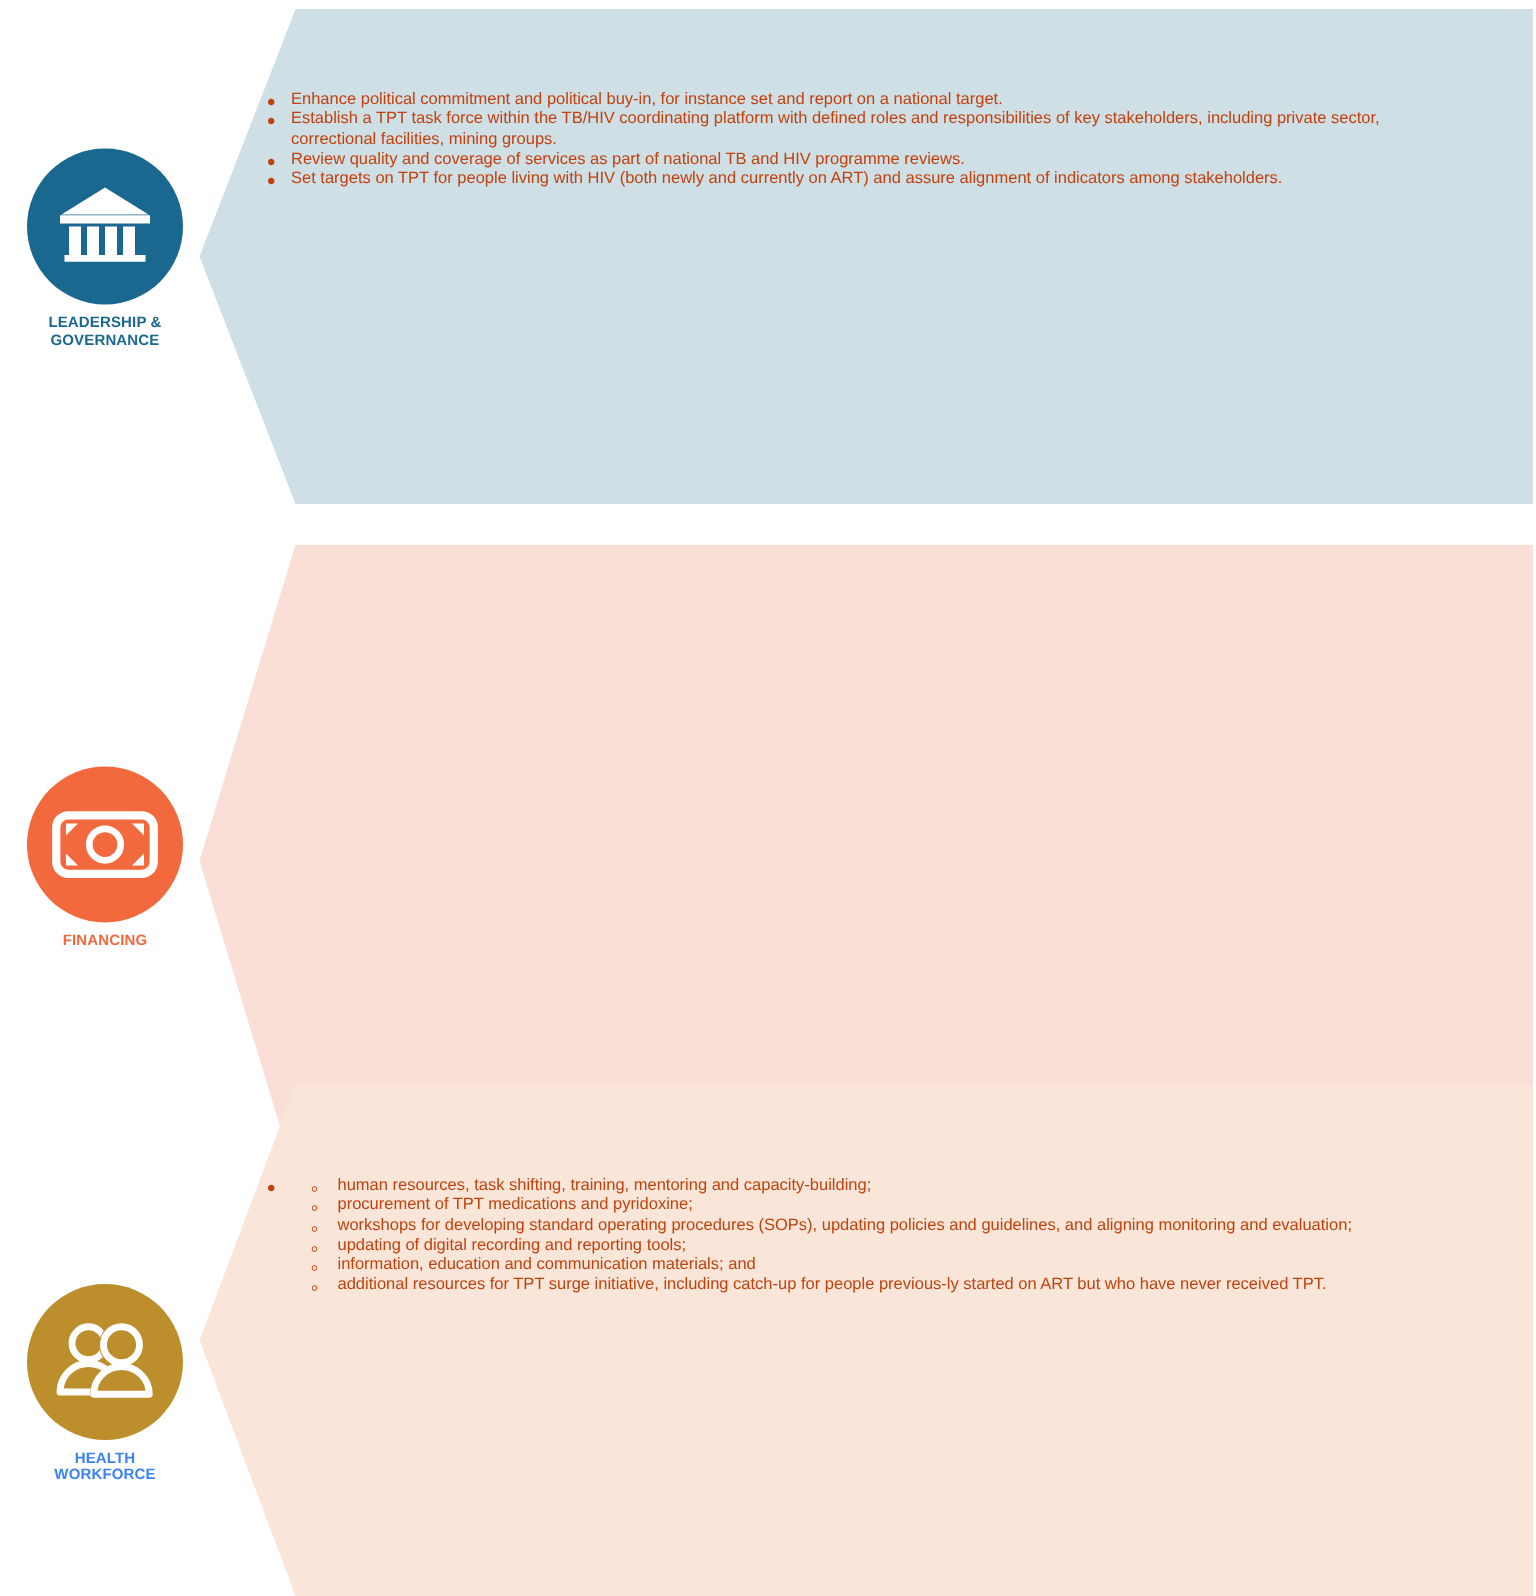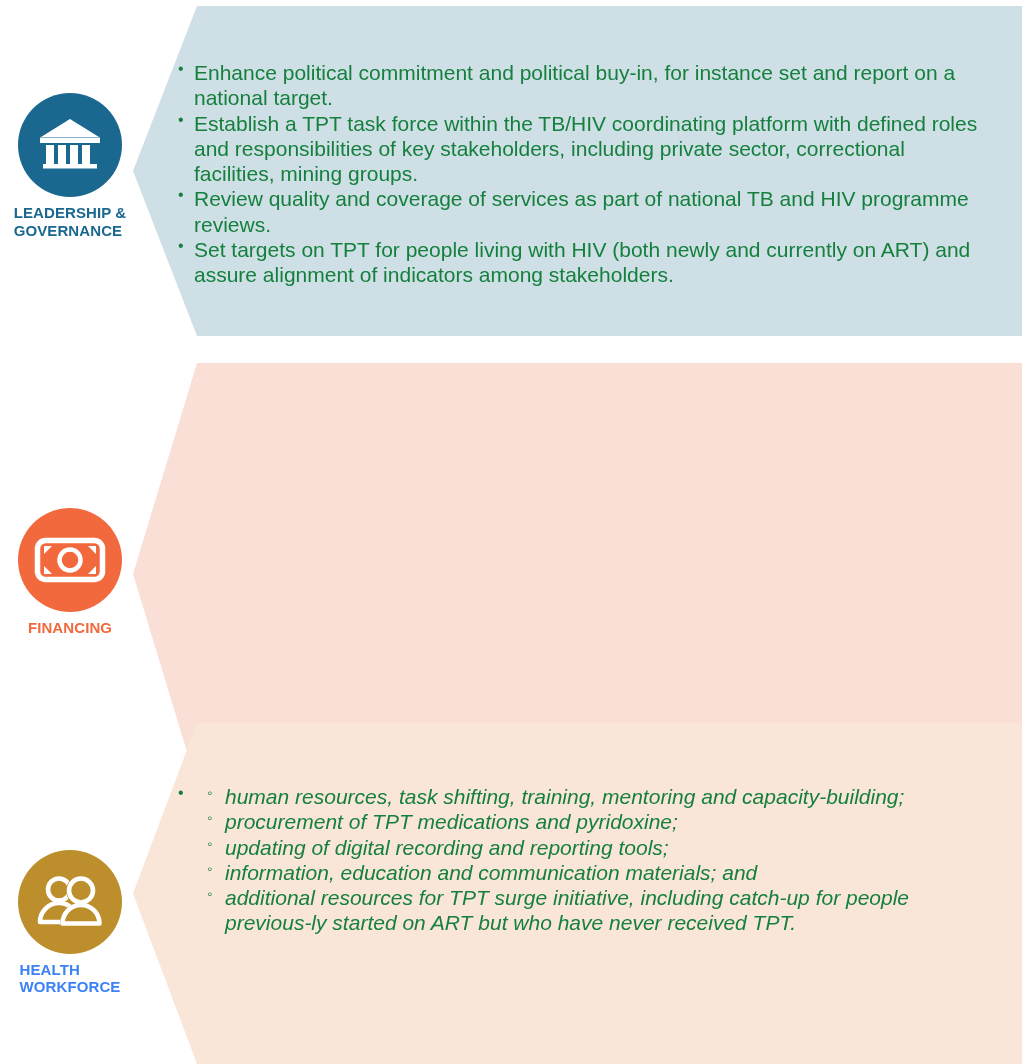--- a/index.html
+++ b/index.html
@@ -57,33 +57,34 @@
     display: flex;
     align-items: center;
     justify-content: center;
     position: relative;
   }
 
   .icon-circle svg { display: block; }
 
   .icon-label {
     margin-top: 7px;
-    font-size: 15px;
+    font-size: 10px;
     font-weight: bold;
     line-height: 1.14;
+    text-align: center;
     letter-spacing: 0.1px;
     white-space: pre-line;
   }
 
   
   .content {
     position: absolute;
     z-index: 4;
-    color: #15803d;
-    font-size: 21px;
+    color: #c2410c;
+    font-size: 11px;
     line-height: 1.205;
   }
 
   ul.bullets {
     list-style: none;
   }
 
   li.lvl1 {
     position: relative;
     padding-left: 16px;
@@ -99,21 +100,20 @@
     line-height: 1.205;
   }
 
   ul.sub {
     list-style: none;
     margin-left: 13px;
   }
   li.lvl2 {
     position: relative;
     padding-left: 18px;
-    font-style: italic;
   }
   li.lvl2::before {
     content: "\25E6";
     position: absolute;
     left: 0px;
     top: 0px;
     font-size: 15px;
     line-height: 1.205;
   }
 
@@ -193,20 +193,21 @@
       </div>
       <div class="icon-label" style="color: rgb(241, 105, 60);">FINANCING</div>
     </div>
 
     <div class="content">
       <ul class="bullets">
         <li class="lvl1">
           <ul class="sub">
             <li class="lvl2">human resources, task shifting, training, mentoring and capacity-building;</li>
             <li class="lvl2">procurement of TPT medications and pyridoxine;</li>
+            <li class="lvl2">workshops for developing standard operating procedures (SOPs), updating policies and guidelines, and aligning monitoring and evaluation;</li>
             <li class="lvl2">updating of digital recording and reporting tools;</li>
             <li class="lvl2">information, education and communication materials; and</li>
             <li class="lvl2">additional resources for TPT surge initiative, including catch-up for people previous-ly started on ART but who have never received TPT.</li>
           </ul>
         </li>
       </ul>
     </div>
   </div>
 
   <div class="section" id="sec-workforce">

